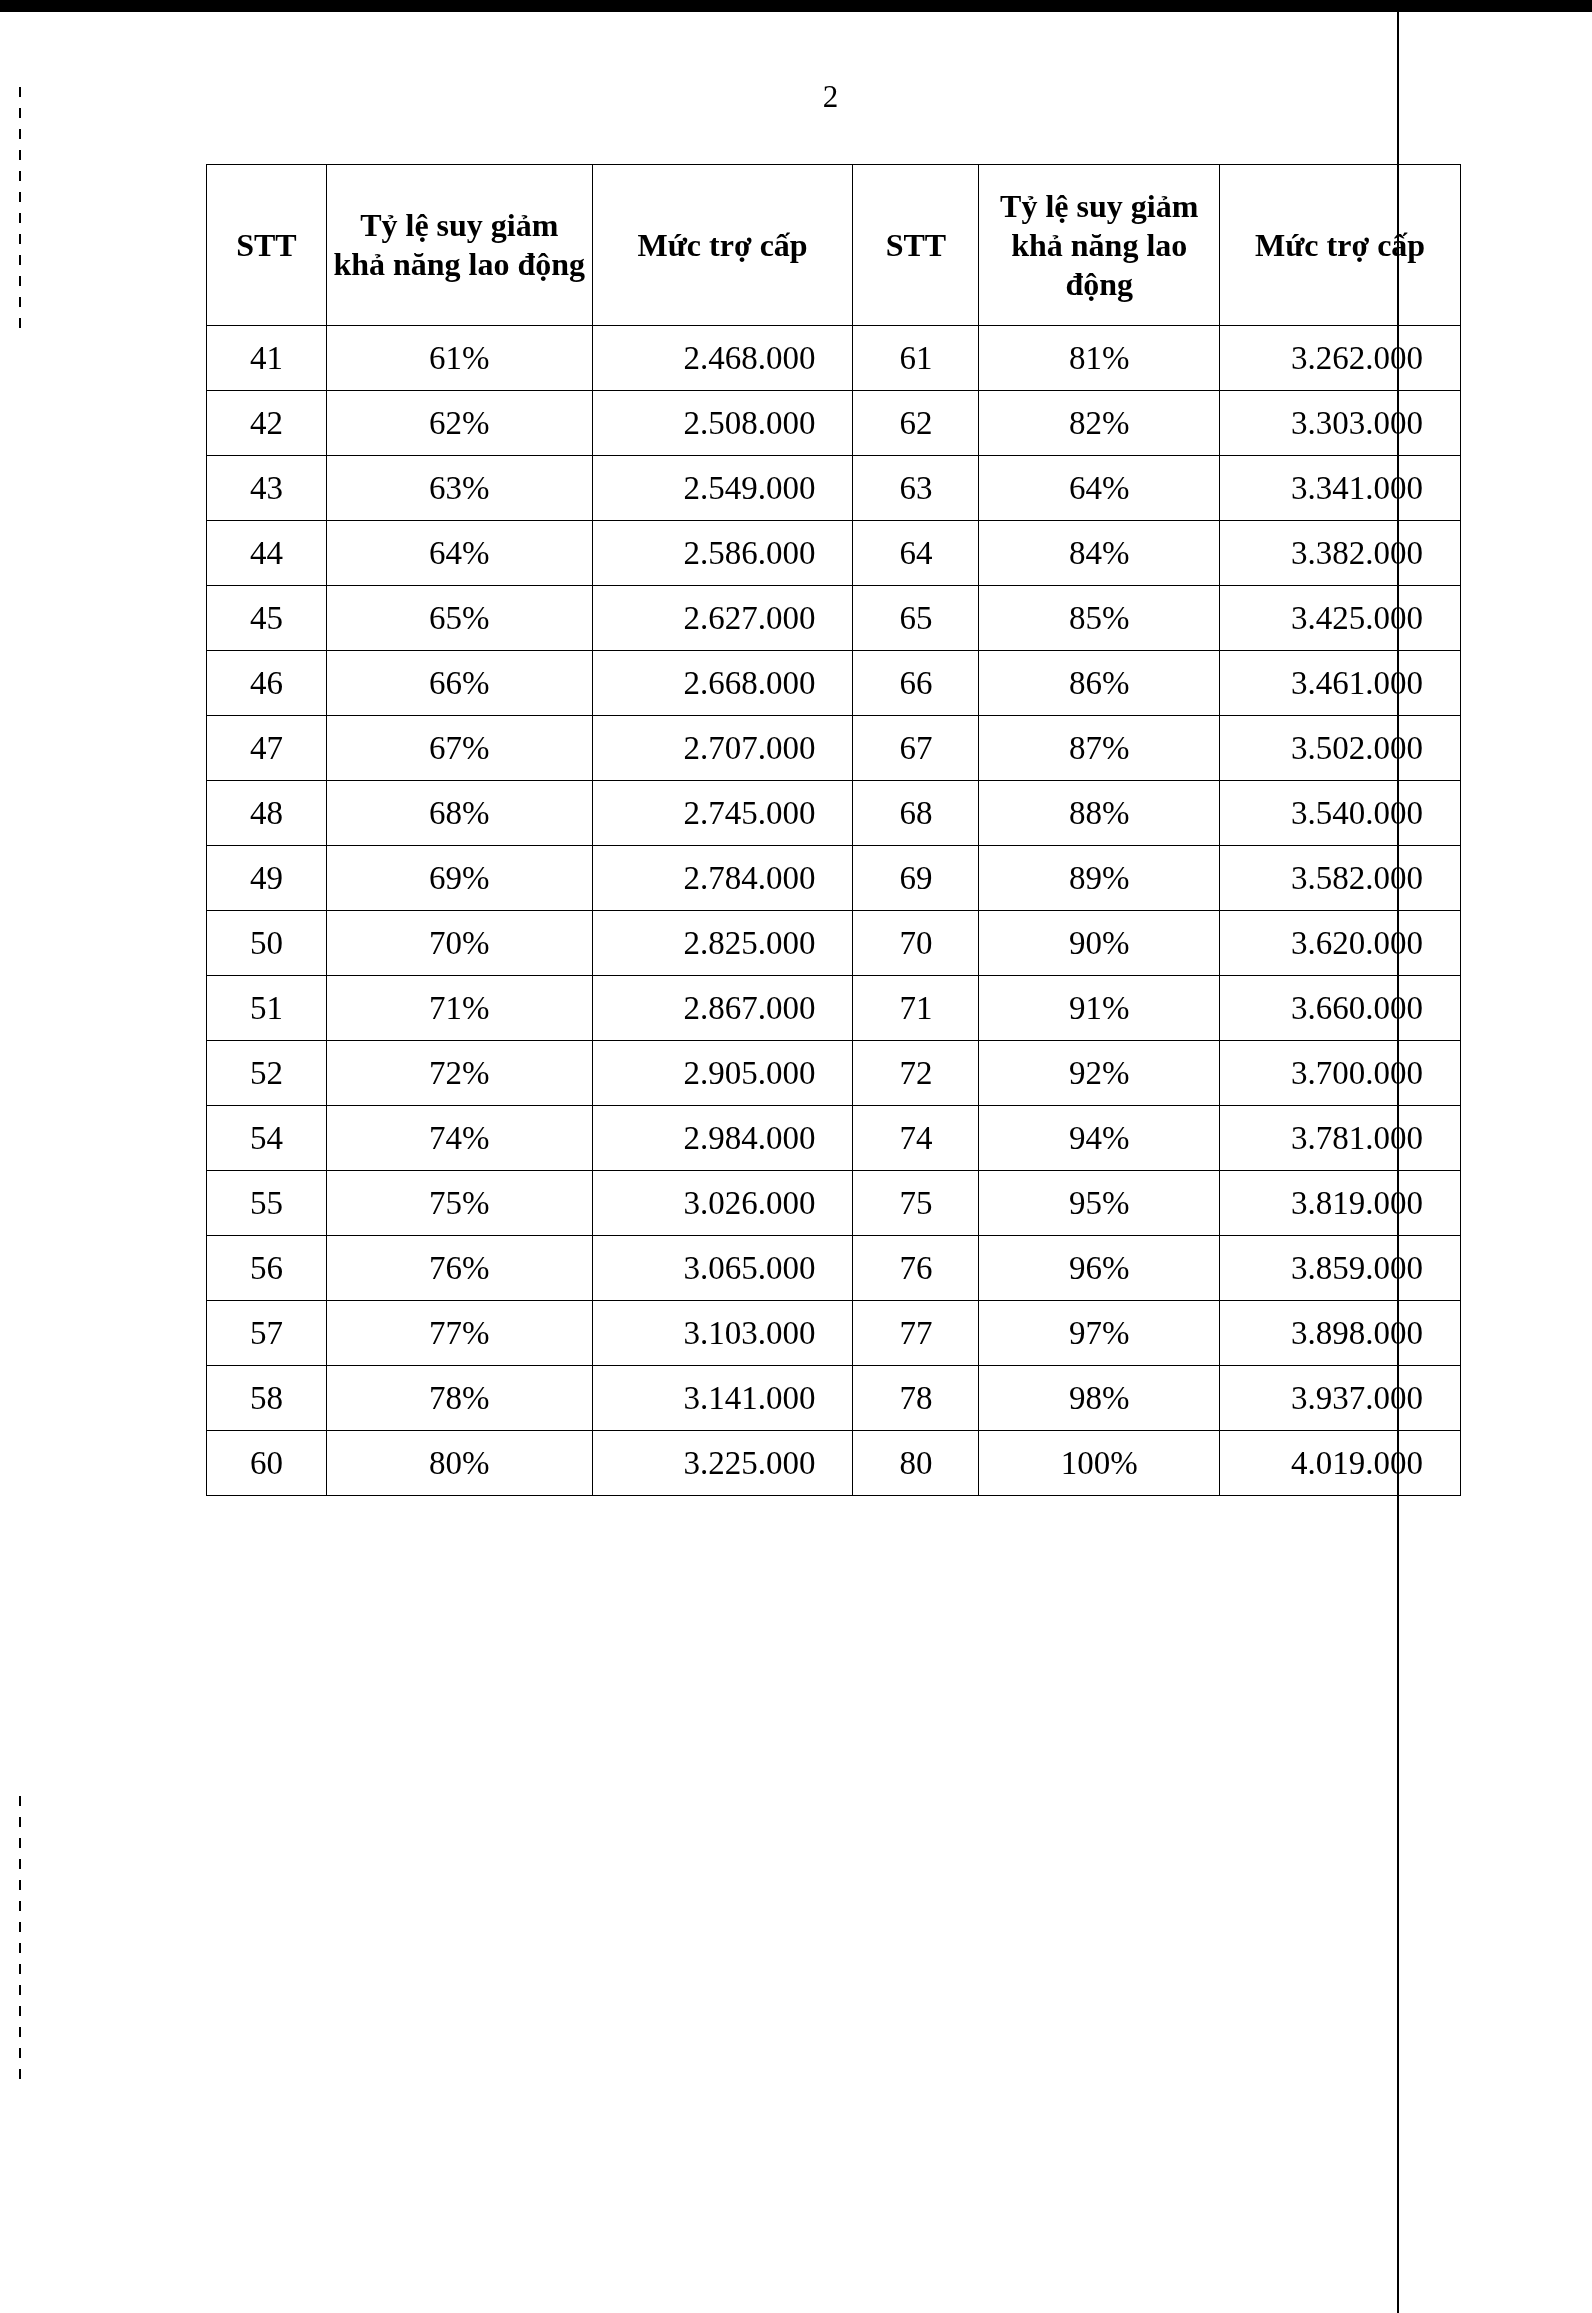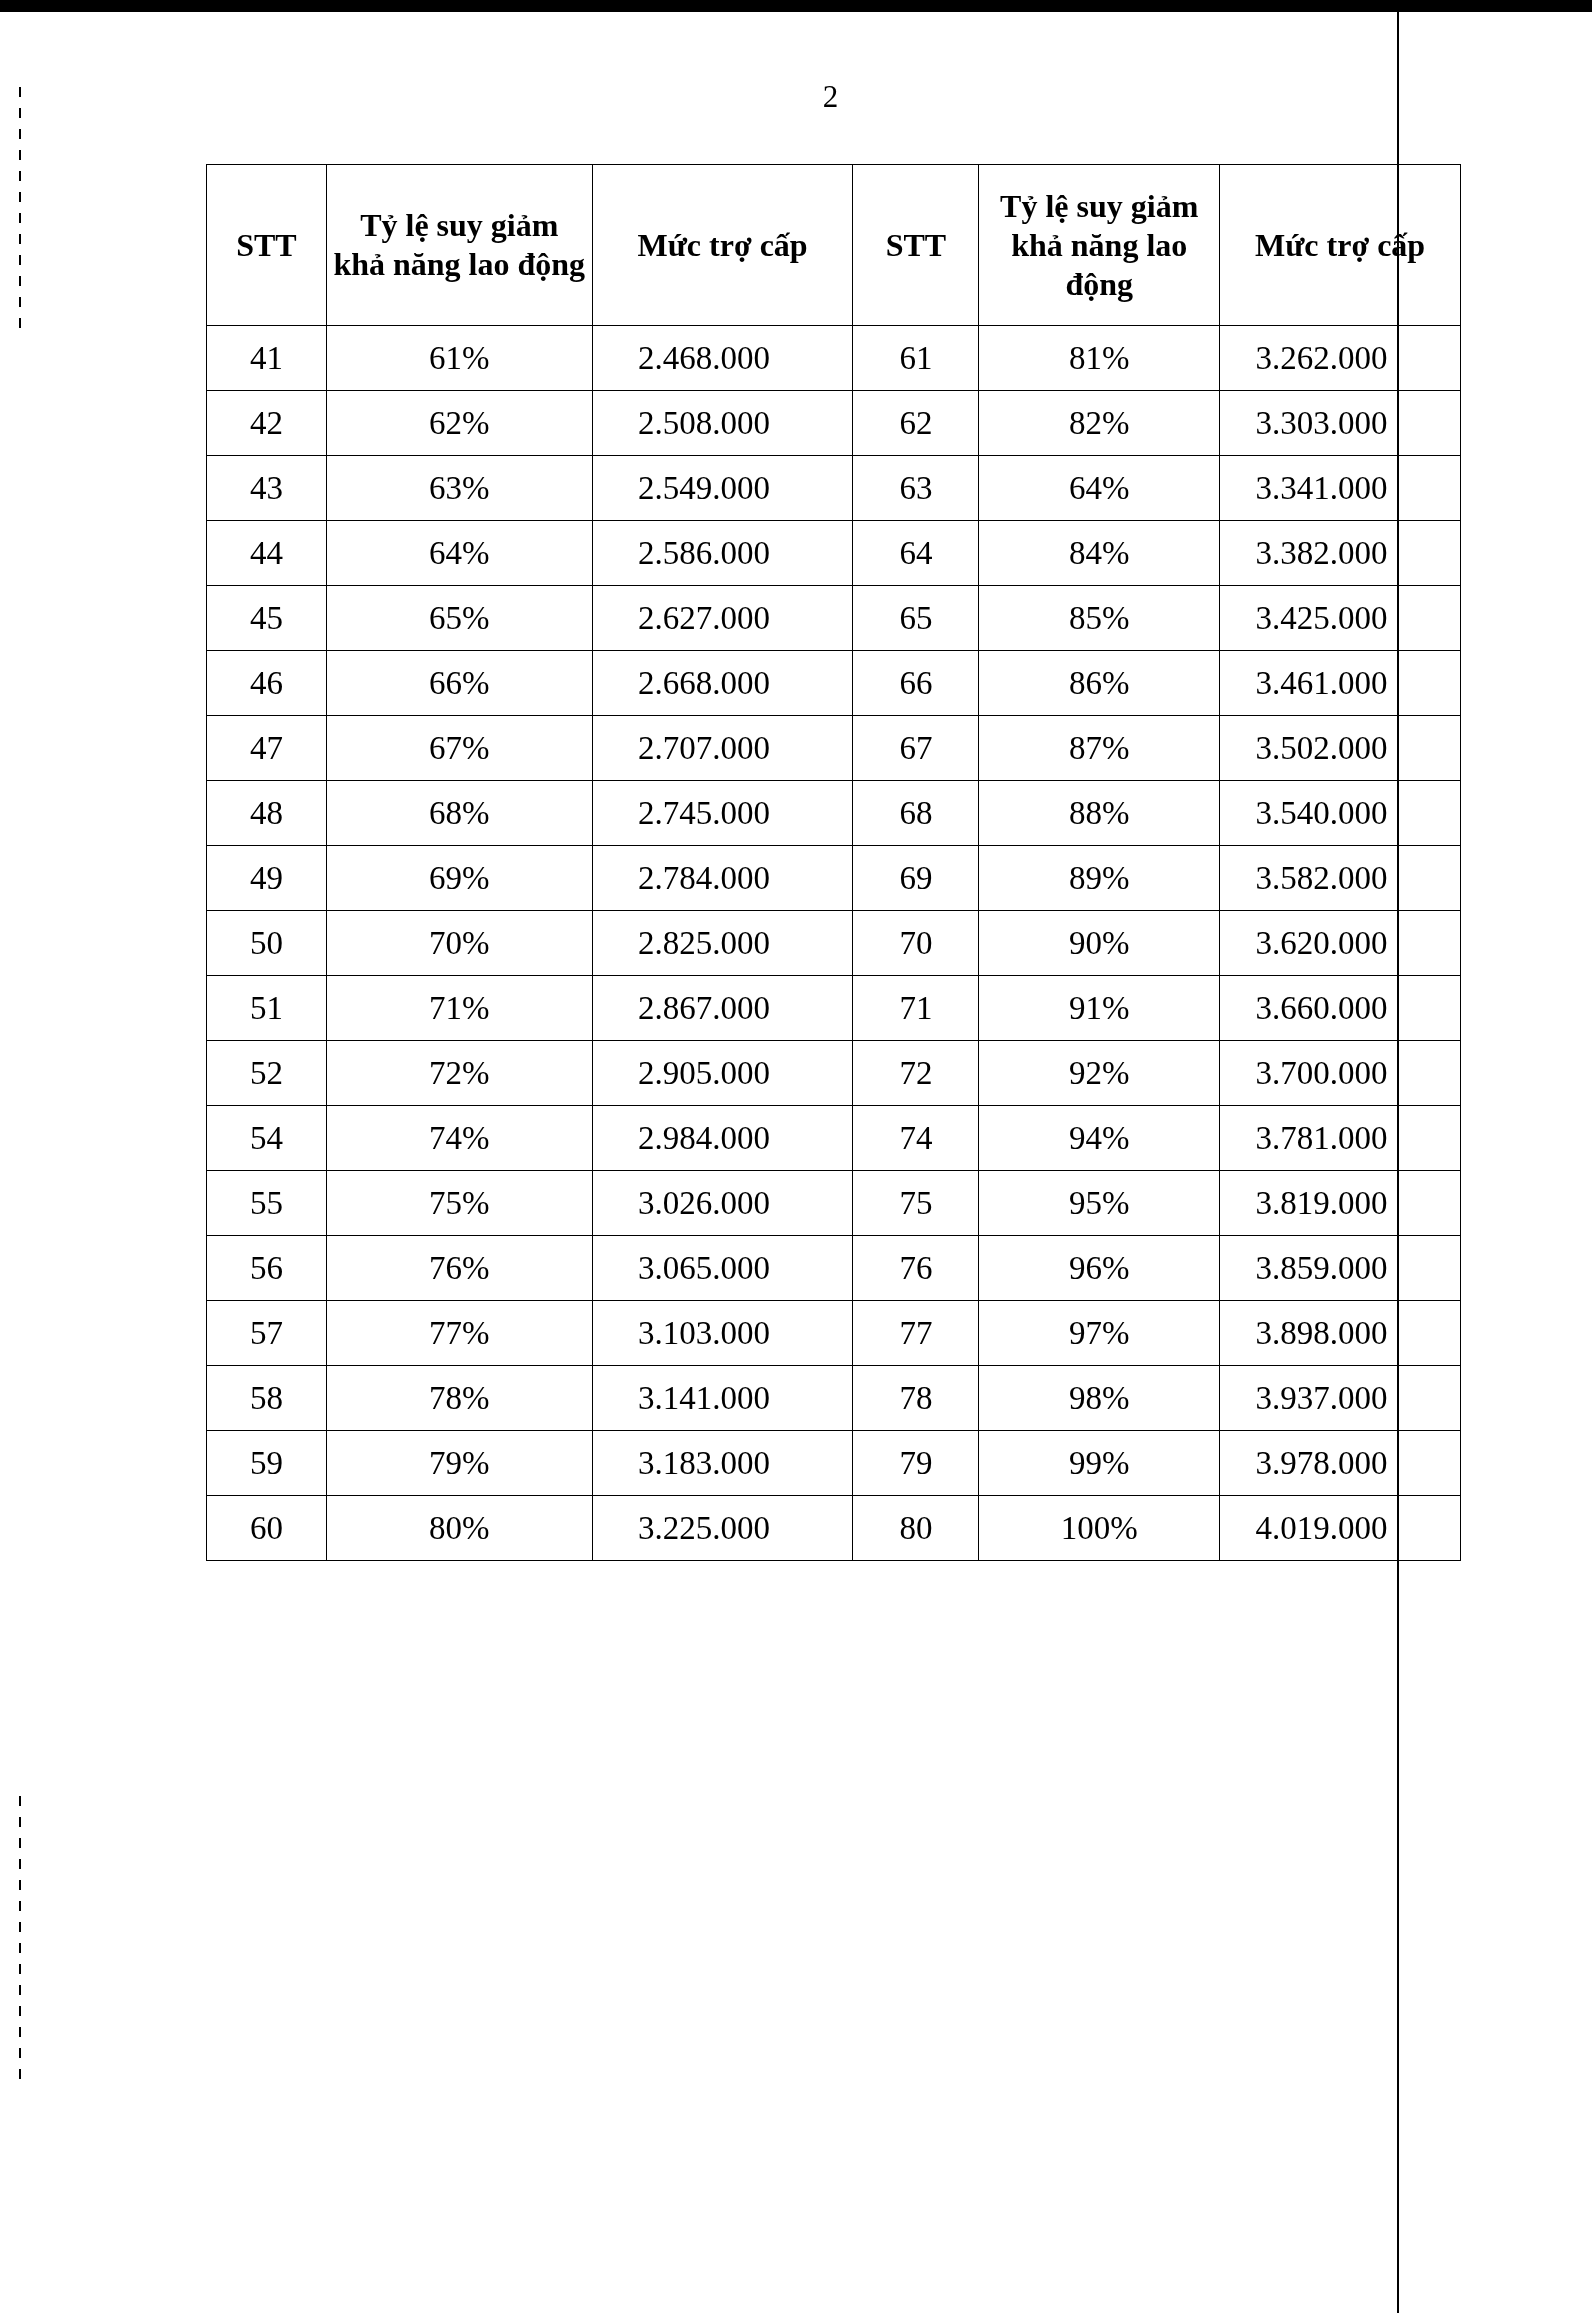--- a/index.html
+++ b/index.html
@@ -6,21 +6,21 @@
   body { width:1592px; height:2313px; position:relative; overflow:hidden;
          font-family:"Liberation Serif", serif; color:#000; }
   .topbar { position:absolute; left:0; top:0; width:1592px; height:11.6px; background:#000; }
   .page-number { position:absolute; top:79px; left:0; width:1661px; text-align:center; font-size:31px; }
   .vline { position:absolute; top:0; width:1.9px; height:2313px; background:#000; }
   .edge-dash { position:absolute; left:19.3px; width:1.9px; background:repeating-linear-gradient(#000 0 9.7px, transparent 9.7px 21px); }
   table { position:absolute; left:206px; top:164px; width:1255px; border-collapse:collapse; font-size:33px; }
   th, td { border:1.9px solid #000; }
   th { font-weight:bold; font-size:32px; line-height:39px; height:160px; text-align:center; padding:0 5.8px; }
   td { height:64px; text-align:center; padding:0; }
-  td.money { padding-right:37px; }
+  td.money { text-align:right; padding-right:37px; }
   col.c1 { width:120px; } col.c2 { width:266px; } col.c3 { width:261px; }
   col.c4 { width:126px; } col.c5 { width:241px; } col.c6 { width:241px; }
 </style>
 </head>
 <body>
 
 <div class="topbar"></div>
 <div class="vline" style="left:1397px"></div>
 <div class="edge-dash" style="top:87px;height:251px"></div>
 <div class="edge-dash" style="top:1796px;height:290px"></div>
@@ -177,28 +177,20 @@
       </tr>
       <tr>
         <td>58</td>
         <td>78%</td>
         <td class="money">3.141.000</td>
         <td>78</td>
         <td>98%</td>
         <td class="money">3.937.000</td>
       </tr>
       <tr>
-        <td>59</td>
-        <td>79%</td>
-        <td class="money">3.183.000</td>
-        <td>79</td>
-        <td>99%</td>
-        <td class="money">3.978.000</td>
-      </tr>
-      <tr>
         <td>60</td>
         <td>80%</td>
         <td class="money">3.225.000</td>
         <td>80</td>
         <td>100%</td>
         <td class="money">4.019.000</td>
       </tr>
     </tbody>
 </table>
 

